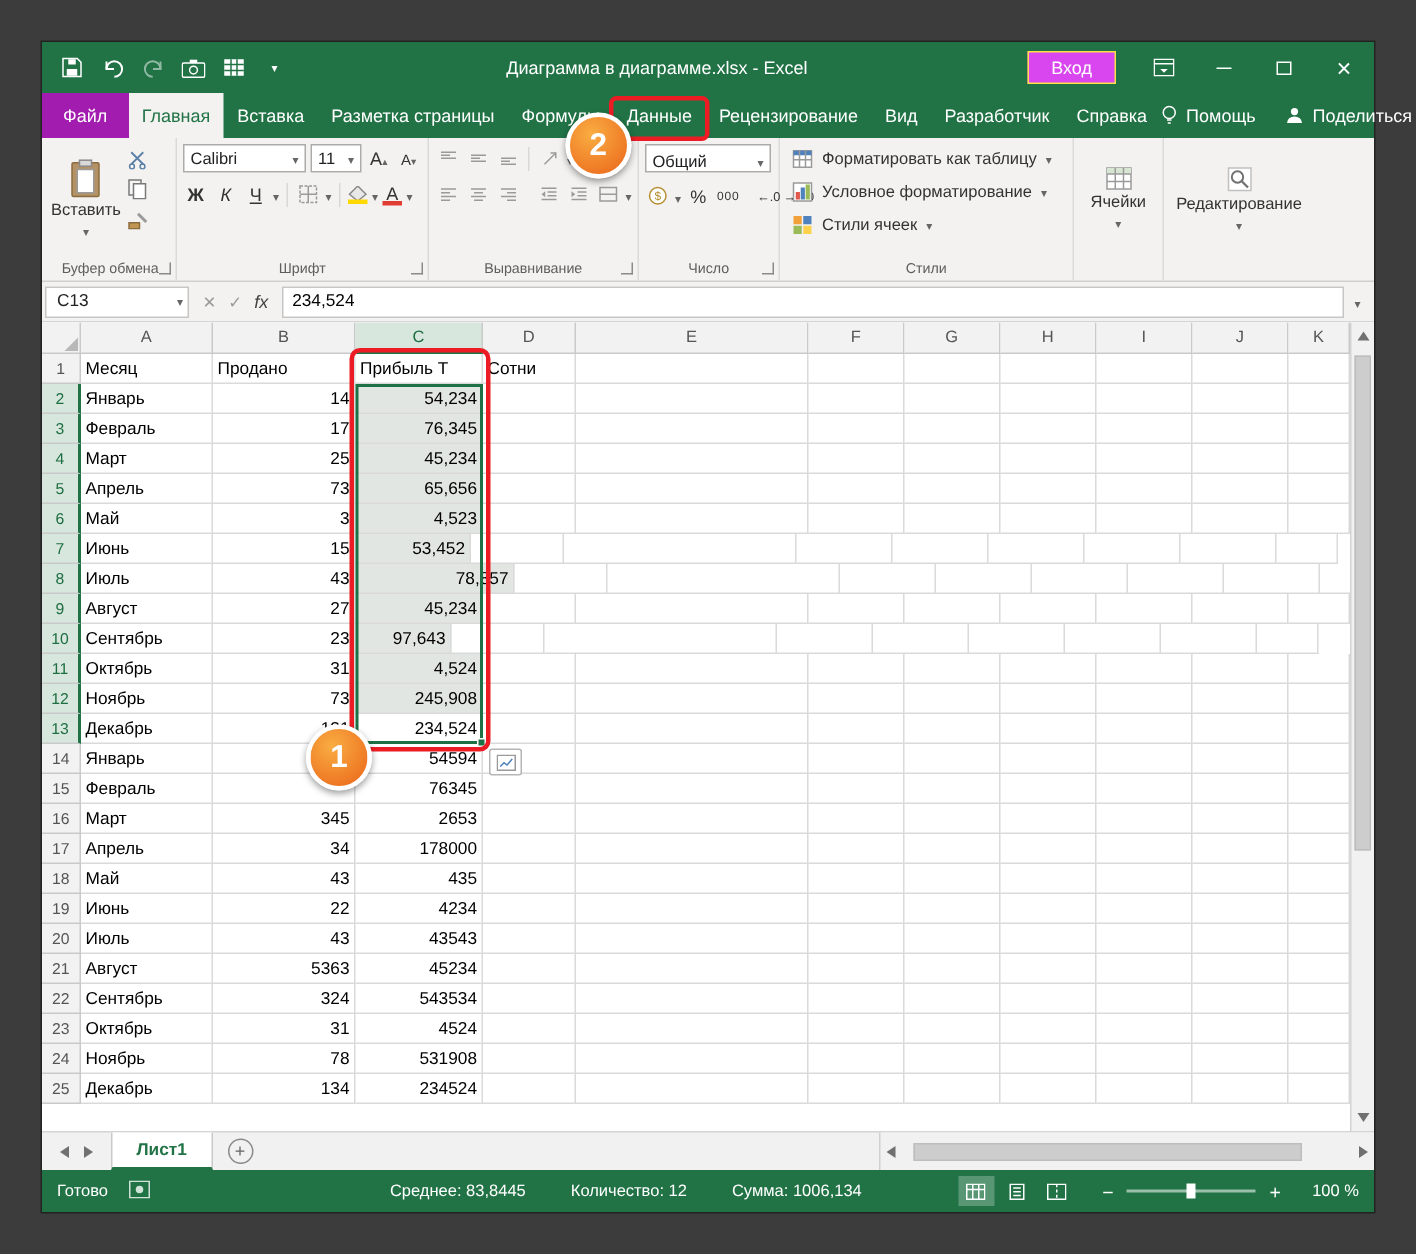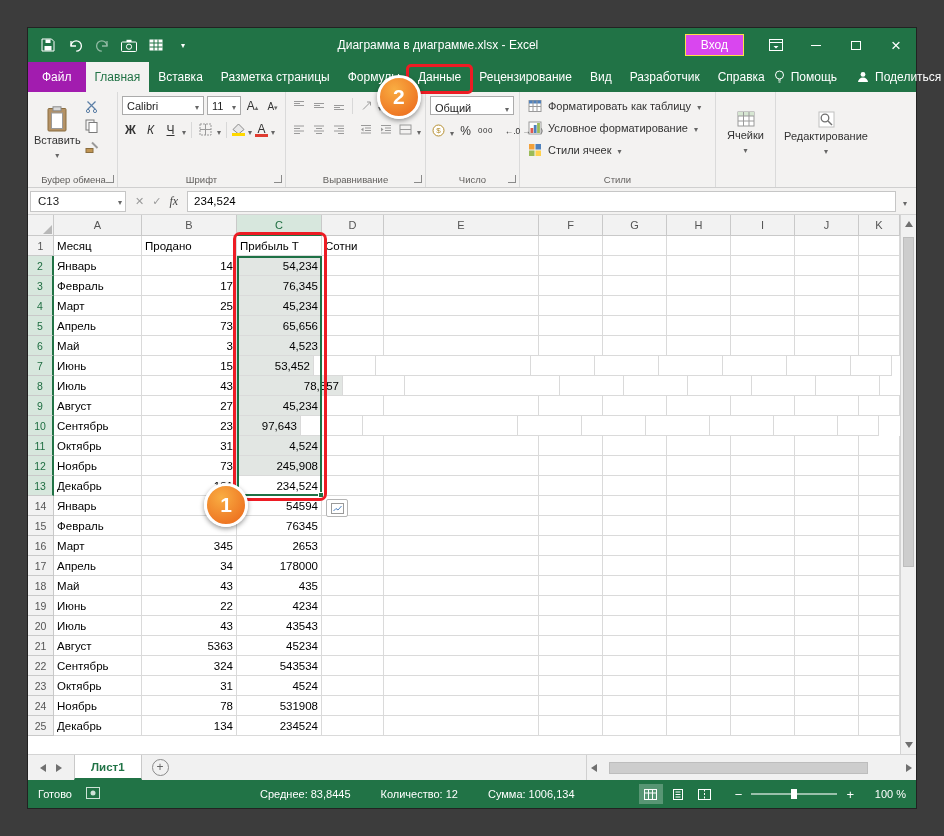--- a/index.html
+++ b/index.html
@@ -73,21 +73,21 @@
   .dec1::after { content:"←.0"; font-size:8.5px; color:#333; }
   .dec2::after { content:"→.00"; font-size:8.5px; color:#333; }
   .stylerow { display:flex; align-items:center; gap:6px; font-size:11px; color:#333; height:22px; padding:0 4px; cursor:pointer; white-space:nowrap; }
 
   
   .fbar { flex:0 0 27px; background:#f3f2f1; display:flex; align-items:center; border-bottom:1px solid #d4d4d4; padding:0 2px; }
   .namebox { width:96px; height:21px; background:#fff; border:1px solid #c6c6c6; display:flex;
              align-items:center; padding:0 3px 0 7px; font-size:11.5px; color:#222; }
   .namebox .caret { margin-left:auto; }
   .fbtns { display:flex; align-items:center; gap:8px; padding:0 9px; }
-  .fx { font-style:italic; font-family:Liberation Serif, serif; font-size:12px; color:#444; }
+  .fx { font-style:italic; font-family:Liberation Sans, sans-serif; font-size:12px; color:#444; }
   .gray { color:#9a9a9a; font-size:11px; }
   .finput { flex:1; height:21px; background:#fff; border:1px solid #c6c6c6; display:flex;
             align-items:center; padding-left:6px; font-size:11.5px; color:#000; }
   .fchev { width:18px; text-align:center; }
 
   
   .gridwrap { position:relative; flex:1; background:#fff; overflow:hidden; }
   .grid { position:absolute; left:0; top:0; right:16px; bottom:0; overflow:hidden; }
   .g-row { display:flex; }
   .g-corner { width:26px; height:21px; background:#f2f2f2; border-right:1px solid #c9c9c9;

